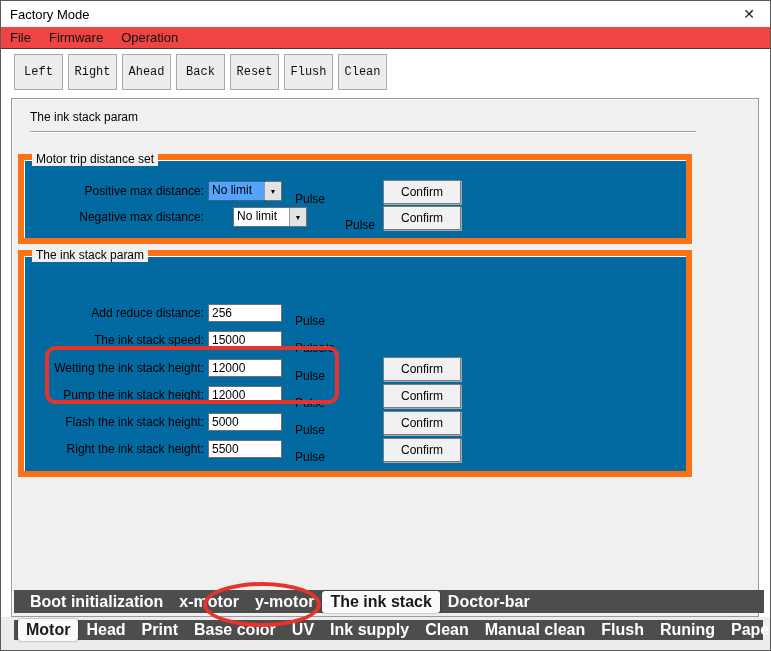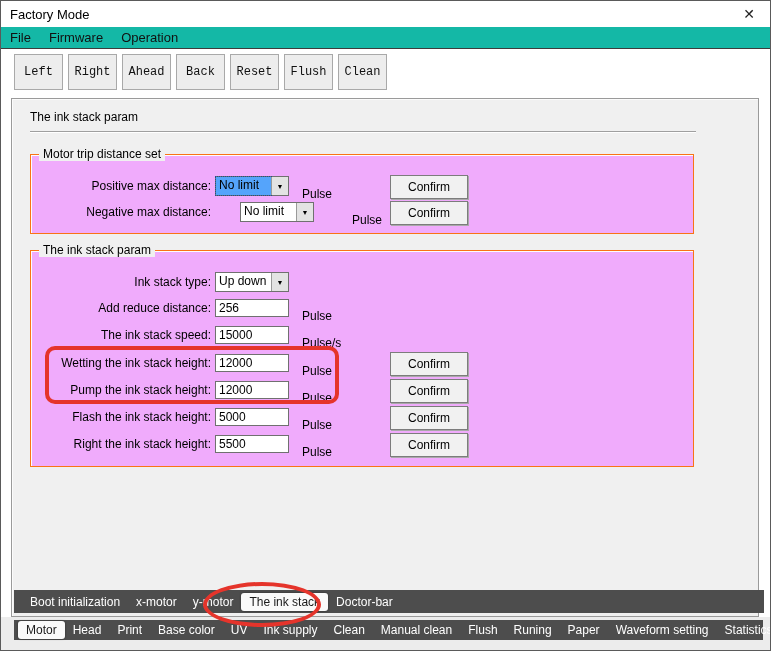--- a/index.html
+++ b/index.html
@@ -5,54 +5,54 @@
   html,body{margin:0;padding:0;}
   body{width:771px;height:651px;font-family:"Liberation Sans",sans-serif;background:#fff;}
   .window{position:relative;width:769px;height:649px;border:1px solid #5a5a5a;background:#ffffff;overflow:hidden;}
 
   
   .titlebar{position:absolute;left:0;top:0;right:0;height:26px;background:#fff;display:flex;align-items:center;}
   .title{padding-left:9px;font-size:13px;color:#000;text-align:center;}
   .close-btn{margin-left:auto;width:42px;height:26px;display:flex;align-items:center;justify-content:center;font-size:14px;color:#222;cursor:pointer;}
 
   
-  .menubar{position:absolute;left:0;top:26px;right:0;height:21px;background:#14b8a6;display:flex;align-items:center;border-bottom:1px solid #3c3c3c;}
+  .menubar{position:absolute;left:0;top:26px;right:0;height:21px;background:#ef4444;display:flex;align-items:center;border-bottom:1px solid #3c3c3c;}
   .menu-item{padding:0 9px;font-size:13px;color:#111;}
 
   
   .toolbar{position:absolute;left:13px;top:53px;height:36px;display:flex;}
   .tool-btn{width:47px;height:34px;margin-right:5px;background:#ededed;border:1px solid #a9a9a9;font-family:"Liberation Mono",monospace;font-size:12px;color:#111;display:flex;align-items:center;justify-content:center;}
 
   
   .panel{position:absolute;left:10px;top:97px;width:746px;height:517px;background:#f0f0f0;border:1px solid #9a9a9a;box-shadow:inset 1px 1px 0 #fbfbfb;}
   .section-title{position:absolute;left:18px;top:11px;font-size:12px;color:#000;}
   .section-sep{position:absolute;left:18px;top:32px;width:666px;height:0;border-top:1px solid #9f9f9f;border-bottom:1px solid #ffffff;}
 
-  .groupbox{position:absolute;left:18px;border:1px solid #f97316;box-shadow:inset 1px 1px 0 #fdfdfd;background:#f0abfc;}
+  .groupbox{position:absolute;left:6px;border:6px solid #f97316;box-shadow:inset 1px 1px 0 #fdfdfd;background:#0369a1;}
   .group1{top:55px;width:662px;height:78px;}
   .group2{top:151px;width:662px;height:215px;}
   .group-label{position:absolute;top:-8px;left:8px;background:#f0f0f0;padding:0 4px;font-size:12px;color:#000;}
 
   .row{position:absolute;left:0;right:0;height:22px;display:flex;align-items:center;}
   .row-label{width:180px;text-align:right;font-size:12px;color:#000;flex:0 0 180px;}
   .unit{margin-left:13px;font-size:12px;color:#000;margin-top:16px;}
 
   .field-input{margin-left:4px;width:66px;height:16px;border:1px solid #707070;background:#fff;font-family:"Liberation Sans",sans-serif;font-size:12px;padding:0 3px;color:#000;}
 
   .combo{margin-left:4px;width:72px;height:18px;border:1px solid #707070;background:#fff;display:flex;align-items:stretch;}
   .combo-text{flex:1;font-size:12px;padding:1px 0 0 3px;color:#000;white-space:nowrap;overflow:hidden;}
   .combo.selected .combo-text{background:#55a4fb;outline:1px dotted #1c4f8d;}
   .combo-arrow{width:16px;background:#e3e3e3;border-left:1px solid #9a9a9a;display:flex;align-items:center;justify-content:center;font-size:7px;color:#000;}
 
   .confirm-btn{position:absolute;left:359px;top:0;width:76px;height:22px;background:#f1f1f1;border:1px solid #7c7c7c;box-shadow:1px 1px 0 #a9a9a9;font-family:"Liberation Sans",sans-serif;font-size:12px;color:#000;display:flex;align-items:center;justify-content:center;}
 
   
   .tabbar1{position:absolute;left:2px;bottom:3px;width:742px;height:23px;background:#4d4d4d;display:flex;align-items:center;padding-left:8px;}
   .tabbar2{position:absolute;left:13px;top:619px;width:745px;height:20px;background:#4d4d4d;display:flex;align-items:center;padding-left:4px;}
-  .tab{font-size:12px;font-weight:400;color:#fff;padding:2px 8px;white-space:nowrap;}
+  .tab{font-size:16px;font-weight:700;color:#fff;padding:2px 8px;white-space:nowrap;}
   .tab.active{background:#fafafa;color:#1a1a1a;border-radius:3px;box-shadow:0 0 2px rgba(0,0,0,.5);}
 
   .bottom-strip{position:absolute;left:0;top:616px;right:0;height:33px;background:#ececec;}
 
   
   .anno-rect{position:absolute;left:44px;top:345px;width:286px;height:50px;border:4px solid #e5342b;border-radius:10px;pointer-events:none;z-index:50;}
   .anno-ellipse{position:absolute;left:202px;top:581px;width:110px;height:37px;border:4px solid #e5342b;border-radius:50%;pointer-events:none;z-index:50;}
 </style>
 </head>
 <body>
@@ -106,27 +106,20 @@
           <span class="combo-arrow">▼</span>
         </div>
         <span class="unit">Pulse</span>
         <div class="confirm-btn">Confirm</div>
       </div>
     </div>
 
     <div class="groupbox group2">
       <span class="group-label">The ink stack param</span>
 
-      <div class="row" style="top:20px;">
-        <span class="row-label">Ink stack type:</span>
-        <div class="combo">
-          <span class="combo-text">Up down</span>
-          <span class="combo-arrow">▼</span>
-        </div>
-      </div>
 
       <div class="row" style="top:46px;">
         <span class="row-label">Add reduce distance:</span>
         <input class="field-input" value="256" style="">
         <span class="unit">Pulse</span>
       </div>
 
       <div class="row" style="top:73px;">
         <span class="row-label">The ink stack speed:</span>
         <input class="field-input" value="15000" style="">

